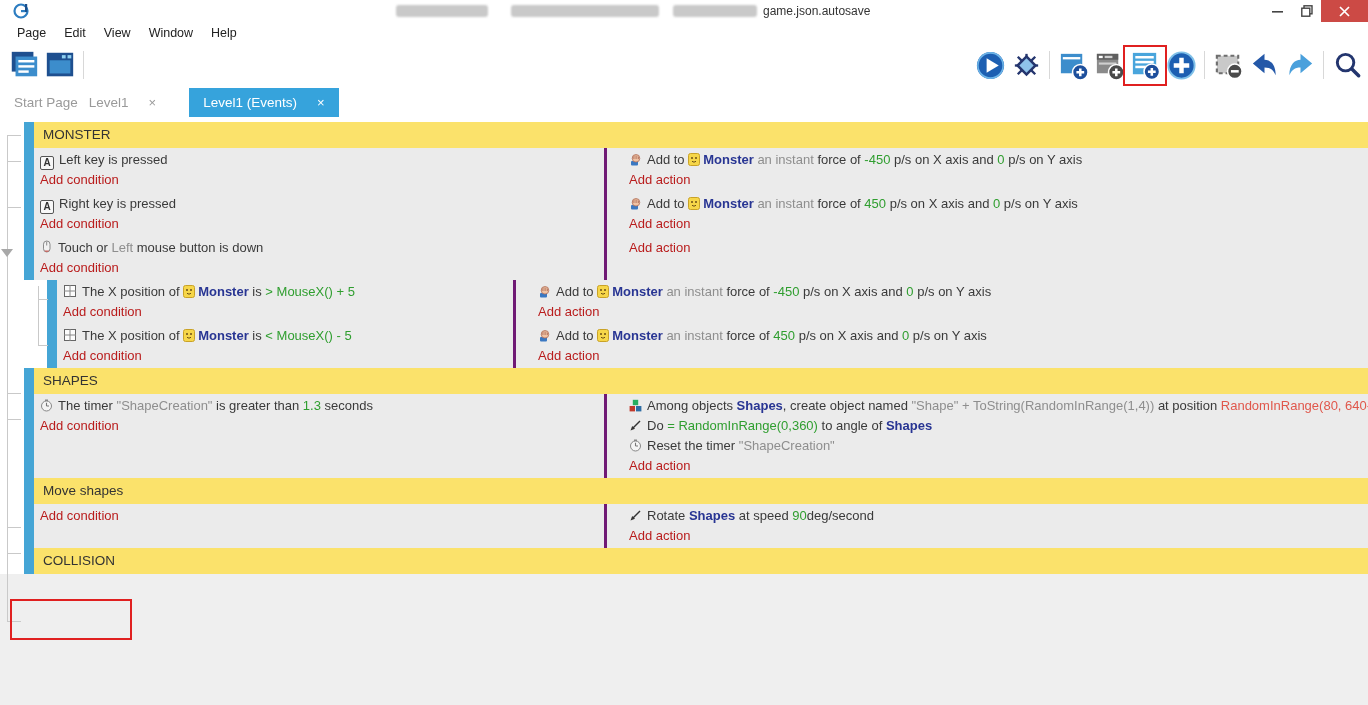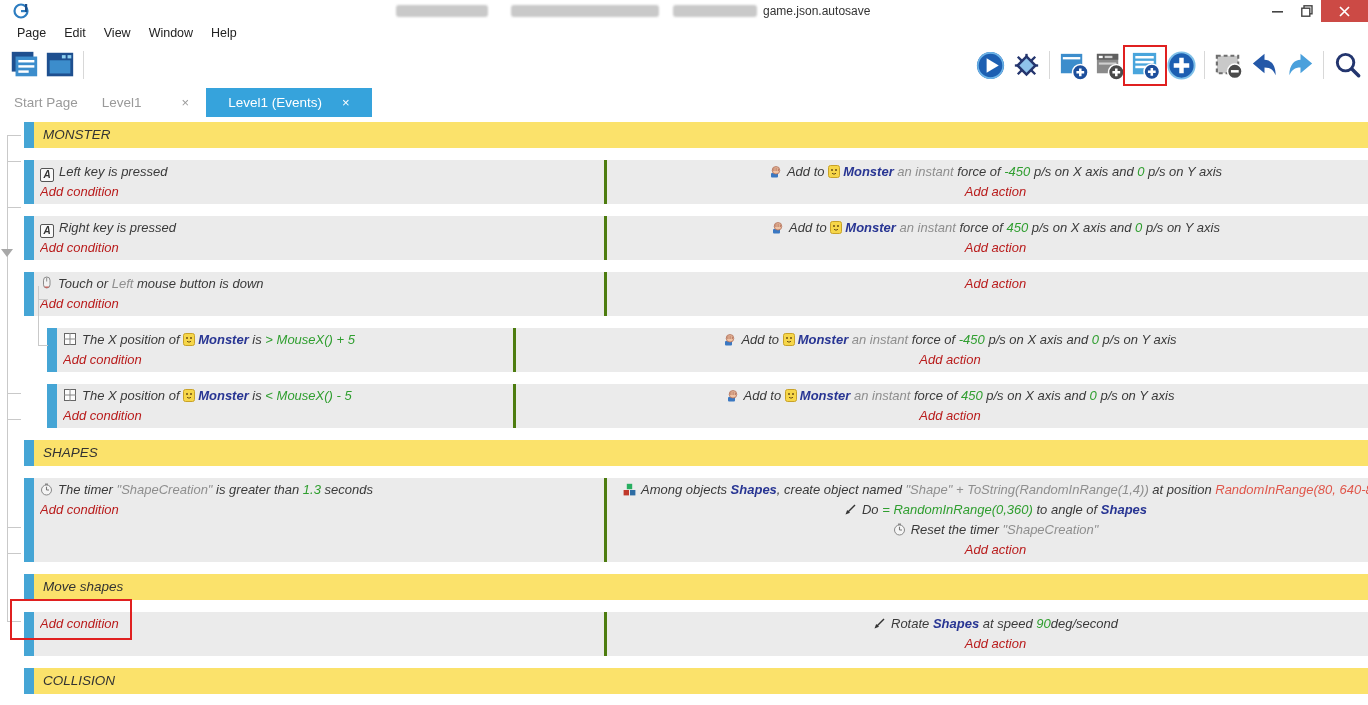--- a/index.html
+++ b/index.html
@@ -27,34 +27,34 @@
   .tb-left { position:absolute; left:6px; top:4px; display:flex; align-items:center; }
   .tb-right { position:absolute; right:3px; top:4px; display:flex; align-items:center; }
   .tb-icon { width:34px; height:34px; display:flex; align-items:center; justify-content:center; margin:0 1px; position:relative; }
   .tb-sep { width:1px; height:28px; background:#d8d8d8; margin:0 5px; }
   .red-ring { position:absolute; left:-5px; top:-3px; width:44px; height:41px; border:2px solid #e02020; pointer-events:none; }
   
   .tabbar { position:absolute; top:88px; left:0; right:0; height:29px; background:#fff; display:flex; align-items:stretch; padding-left:10px; }
   .tab { display:flex; align-items:center; font-size:13.5px; color:#9a9a9a; }
   .tab .lbl { padding:0 4px; }
   .tab .x { margin-left:12px; color:#9a9a9a; font-size:13px; padding:0 4px; }
-  .tab.start { margin-right:16px; }
-  .tab.plain { margin-right:12px;gap:20px; }
-  .tab.active { background:#36a3dc; color:#fff; padding:0 18px; margin-left:1px; }
+  .tab.start { margin-right:3px; }
+  .tab.plain { margin-right:12px; }
+  .tab.active { background:#36a3dc; color:#fff; padding:0 10px; margin-left:17px; }
   .tab.active .x { color:#fff; }
   
   .sheet { position:absolute; top:117px; left:0; right:0; bottom:0; background:#fff; display:flex; flex-direction:column; padding-top:5px; }
   .grow-fill { flex:1; background:#efefef; }
-  .row { display:flex; margin:0 0 12px 24px;font-style:italic; }
+  .row { display:flex; margin:0 0 0 24px; }
   .row.sub { margin-left:47px; }
   .bar { width:10px; background:#45a5d5; flex:none; }
   .group-band { flex:1; background:#fbe26b; height:26px; line-height:26px; padding-left:9px; color:#333; font-size:13.5px; }
   .cond-col { width:570px; background:#ebebeb; padding:2px 0 2px 6px; }
   .row.sub .cond-col { width:456px; }
-  .act-col { flex:1; background:#ebebeb; border-left:3px solid #4d7c0f; padding:2px 0 2px 16px; min-width:0;text-align:center; }
+  .act-col { flex:1; background:#ebebeb; border-left:3px solid #701a75; padding:2px 0 2px 22px; min-width:0; }
   .ev-line { height:20px; line-height:20px; white-space:nowrap; overflow:hidden; font-size:13px; }
   .ev-line .ev-ico { display:inline-block; vertical-align:-2px; margin-right:5px; }
   .obj-chip { display:inline-block; vertical-align:-2px; margin-right:3px; }
   .placeholder { color:#b91c1c; }
   .c-t { color:#3a3a3a; } .c-p { color:#8e8e8e; } .c-o { color:#283593; font-weight:bold; }
   .c-e { color:#2f9e2f; } .c-r { color:#e0574b; }
   
   .ic-key { display:inline-block; width:14px; height:14px; border:1px solid #555; border-radius:2px; background:#f8f8f8;
             font-size:10px; line-height:12px; text-align:center; color:#333; font-weight:bold; }
   

